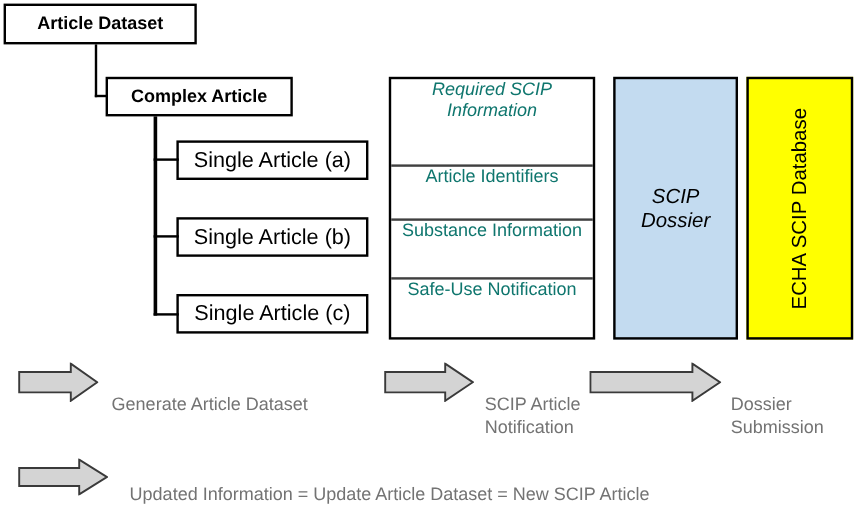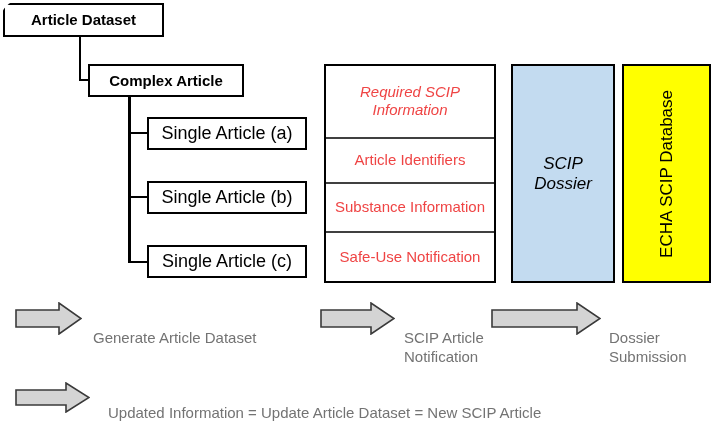--- a/index.html
+++ b/index.html
@@ -7,21 +7,20 @@
     padding: 0;
     background: #ffffff;
   }
   #canvas {
     position: relative;
     width: 719px;
     height: 431px;
     background: #ffffff;
     font-family: "Liberation Sans", sans-serif;
     overflow: hidden;
-    border-radius: 21px;
   }
   .box {
     position: absolute;
     box-sizing: border-box;
     border: 2px solid #000000;
     background: #ffffff;
     display: flex;
     align-items: center;
     justify-content: center;
     text-align: center;
@@ -60,25 +59,25 @@
     left: 324px; top: 64px; width: 172px; height: 219px;
     box-sizing: border-box;
     border: 2px solid #000000;
     background: #ffffff;
     display: flex;
     flex-direction: column;
   }
   .scip-row {
     box-sizing: border-box;
     display: flex;
-    align-items: center;
+    align-items: flex-start;
     justify-content: center;
     text-align: center;
     font-size: 15px;
-    color: #ef4444;
+    color: #0f766e;
     line-height: 1.2;
     padding: 0 4px;
   }
   .scip-row + .scip-row { border-top: 2px solid #404040; }
   #scip-row-0 { height: 72px; }
   #scip-row-1 { height: 46px; }
   #scip-row-2 { height: 50px; }
   #scip-row-3 { height: 51px; }
 
   

